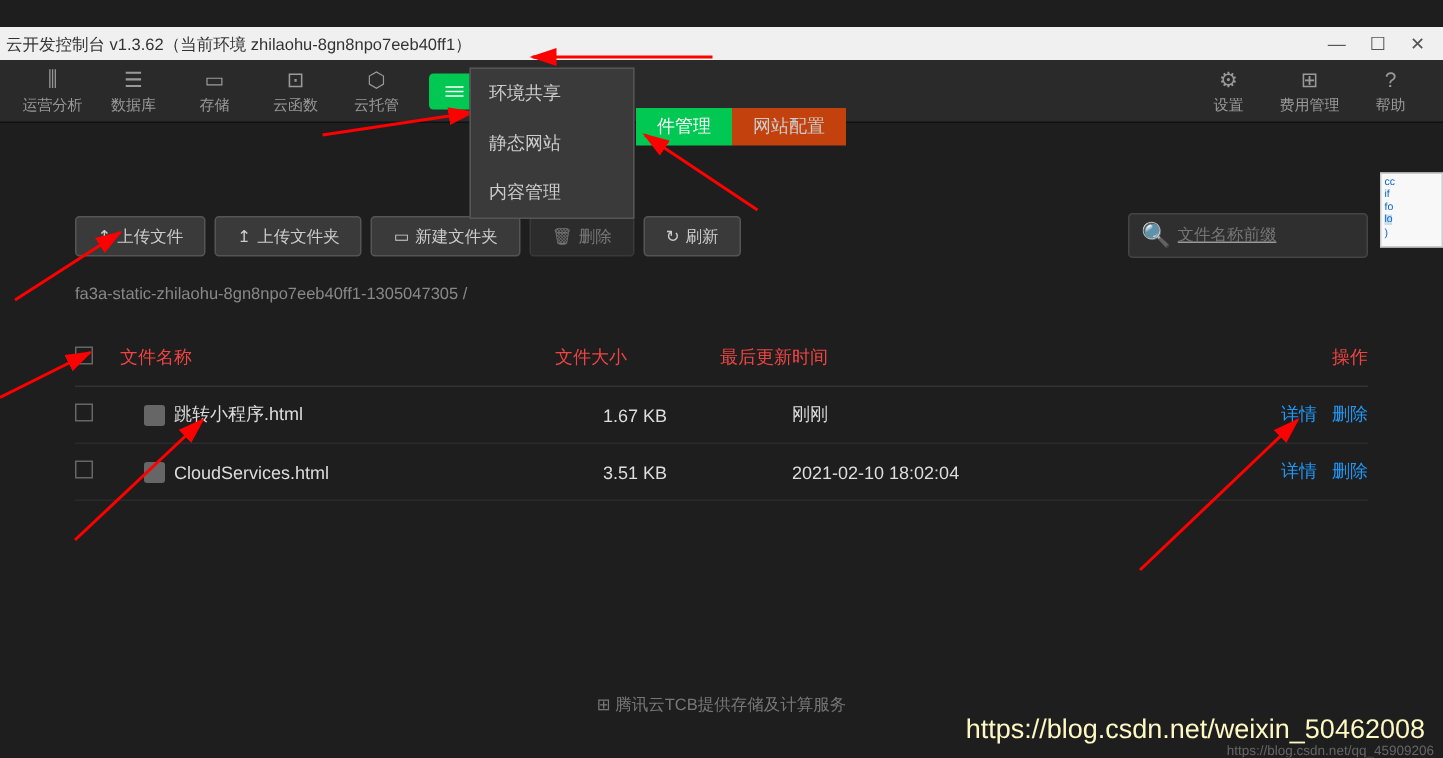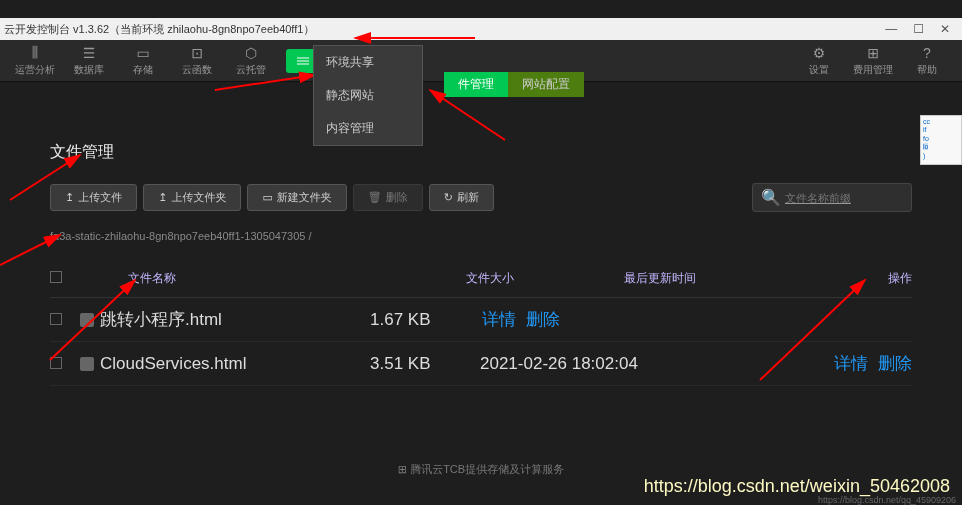--- a/index.html
+++ b/index.html
@@ -13,39 +13,39 @@
     .toolbar { height: 42px; background: #2a2a2a; display: flex; align-items: center; padding: 0 8px; border-bottom: 1px solid #111; }
     .tb-item { width: 54px; height: 38px; display: flex; flex-direction: column; align-items: center; justify-content: center; font-size: 10px; color: #999; cursor: pointer; }
     .tb-item .ico { font-size: 14px; margin-bottom: 2px; }
     .tb-green { width: 40px; height: 24px; background: #00c853; border-radius: 3px; display: flex; align-items: center; justify-content: center; margin-left: 8px; cursor: pointer; }
     .tb-green svg { fill: #fff; }
     .tb-spacer { flex: 1; }
     
     .dropdown { position: absolute; left: 313px; top: 45px; width: 110px; background: #3a3a3a; border: 1px solid #555; z-index: 10; }
     .dd-item { padding: 8px 12px; font-size: 12px; color: #ccc; cursor: pointer; }
     
-    .tabs { position: absolute; left: 444px; top: 72px; display: flex; }
-    .tab { padding: 4px 14px; font-size: 12px; background: #4d7c0f; color: #ccc; cursor: pointer; }
+    .tabs { position: absolute; left: 424px; top: 72px; display: flex; }
+    .tab { padding: 4px 14px; font-size: 12px; background: #c2410c; color: #ccc; cursor: pointer; }
     .tab.active { background: #00c853; color: #fff; }
     
     .content { padding: 0 50px; margin-top: 60px; }
     .page-title { font-size: 16px; color: #eee; margin-bottom: 20px; }
     
     .btn-row { display: flex; gap: 6px; align-items: center; margin-bottom: 18px; }
     .btn { display: flex; align-items: center; gap: 4px; padding: 5px 14px; background: #3a3a3a; border: 1px solid #555; border-radius: 3px; font-size: 11px; color: #ccc; cursor: pointer; }
     .btn.disabled { opacity: 0.5; }
     .search-box { margin-left: auto; display: flex; align-items: center; background: #2f2f2f; border: 1px solid #444; border-radius: 3px; padding: 4px 8px; width: 160px; }
     .search-box input { background: none; border: none; outline: none; color: #999; font-size: 11px; flex: 1; text-decoration: underline; }
     
     .breadcrumb { font-size: 11px; color: #888; margin-bottom: 18px; }
     
     .table { width: 100%; }
     .th-row, .td-row { display: flex; align-items: center; padding: 10px 0; }
-    .th-row { color: #c4b5fd; font-size: 12px; border-bottom: 1px solid #333; gap: 48px; }
-    .td-row { color: #ddd; font-size: 17px; border-bottom: 1px solid #2a2a2a; }
+    .th-row { color: #ef4444; font-size: 12px; border-bottom: 1px solid #333; }
+    .td-row { color: #ddd; font-size: 12px; border-bottom: 1px solid #2a2a2a; gap: 16px; }
     .col-chk { width: 30px; }
     .col-name { width: 290px; display: flex; align-items: center; gap: 6px; }
     .col-size { width: 110px; }
     .col-time { flex: 1; }
     .col-act { width: 80px; text-align: right; display: flex; gap: 10px; justify-content: flex-end; }
     .link { color: #2196f3; cursor: pointer; text-align: right; }
     .chk { width: 12px; height: 12px; border: 1px solid #666; display: inline-block; }
     .file-ico { width: 14px; height: 14px; background: #666; border-radius: 2px; display: inline-block; }
     
     .footer { position: absolute; bottom: 28px; width: 100%; text-align: center; font-size: 11px; color: #777; }
@@ -127,21 +127,20 @@
   <div class="dd-item">静态网站</div>
   <div class="dd-item">内容管理</div>
 </div>
 
 <div class="tabs">
   <div class="tab active">件管理</div>
   <div class="tab">网站配置</div>
 </div>
 
 <div class="content">
-  <div class="page-title">文件管理</div>
 
   <div class="btn-row">
     <div class="btn">
         <span>↥</span>
         <span>上传文件</span>
       </div>
     <div class="btn">
         <span>↥</span>
         <span>上传文件夹</span>
       </div>
@@ -173,33 +172,34 @@
       <div class="col-time">最后更新时间</div>
       <div class="col-act">操作</div>
     </div>
     <div class="td-row">
       <div class="col-chk"><span class="chk"></span></div>
       <div class="col-name">
           <span class="file-ico"></span>
           <span>跳转小程序.html</span>
         </div>
       <div class="col-size">1.67 KB</div>
+      <div class="col-time">刚刚</div>
       <div class="col-act">
           <span class="link">详情</span>
           <span class="link">删除</span>
         </div>
     </div>
     <div class="td-row">
       <div class="col-chk"><span class="chk"></span></div>
       <div class="col-name">
           <span class="file-ico"></span>
           <span>CloudServices.html</span>
         </div>
       <div class="col-size">3.51 KB</div>
-      <div class="col-time">2021-02-26 18:02:04</div>
+      <div class="col-time">2021-02-10 18:02:04</div>
       <div class="col-act">
           <span class="link">详情</span>
           <span class="link">删除</span>
         </div>
     </div>
   </div>
 </div>
 
 <div class="footer">⊞ <span>腾讯云TCB提供存储及计算服务</span></div>
 <div class="watermark">https://blog.csdn.net/weixin_50462008</div>

